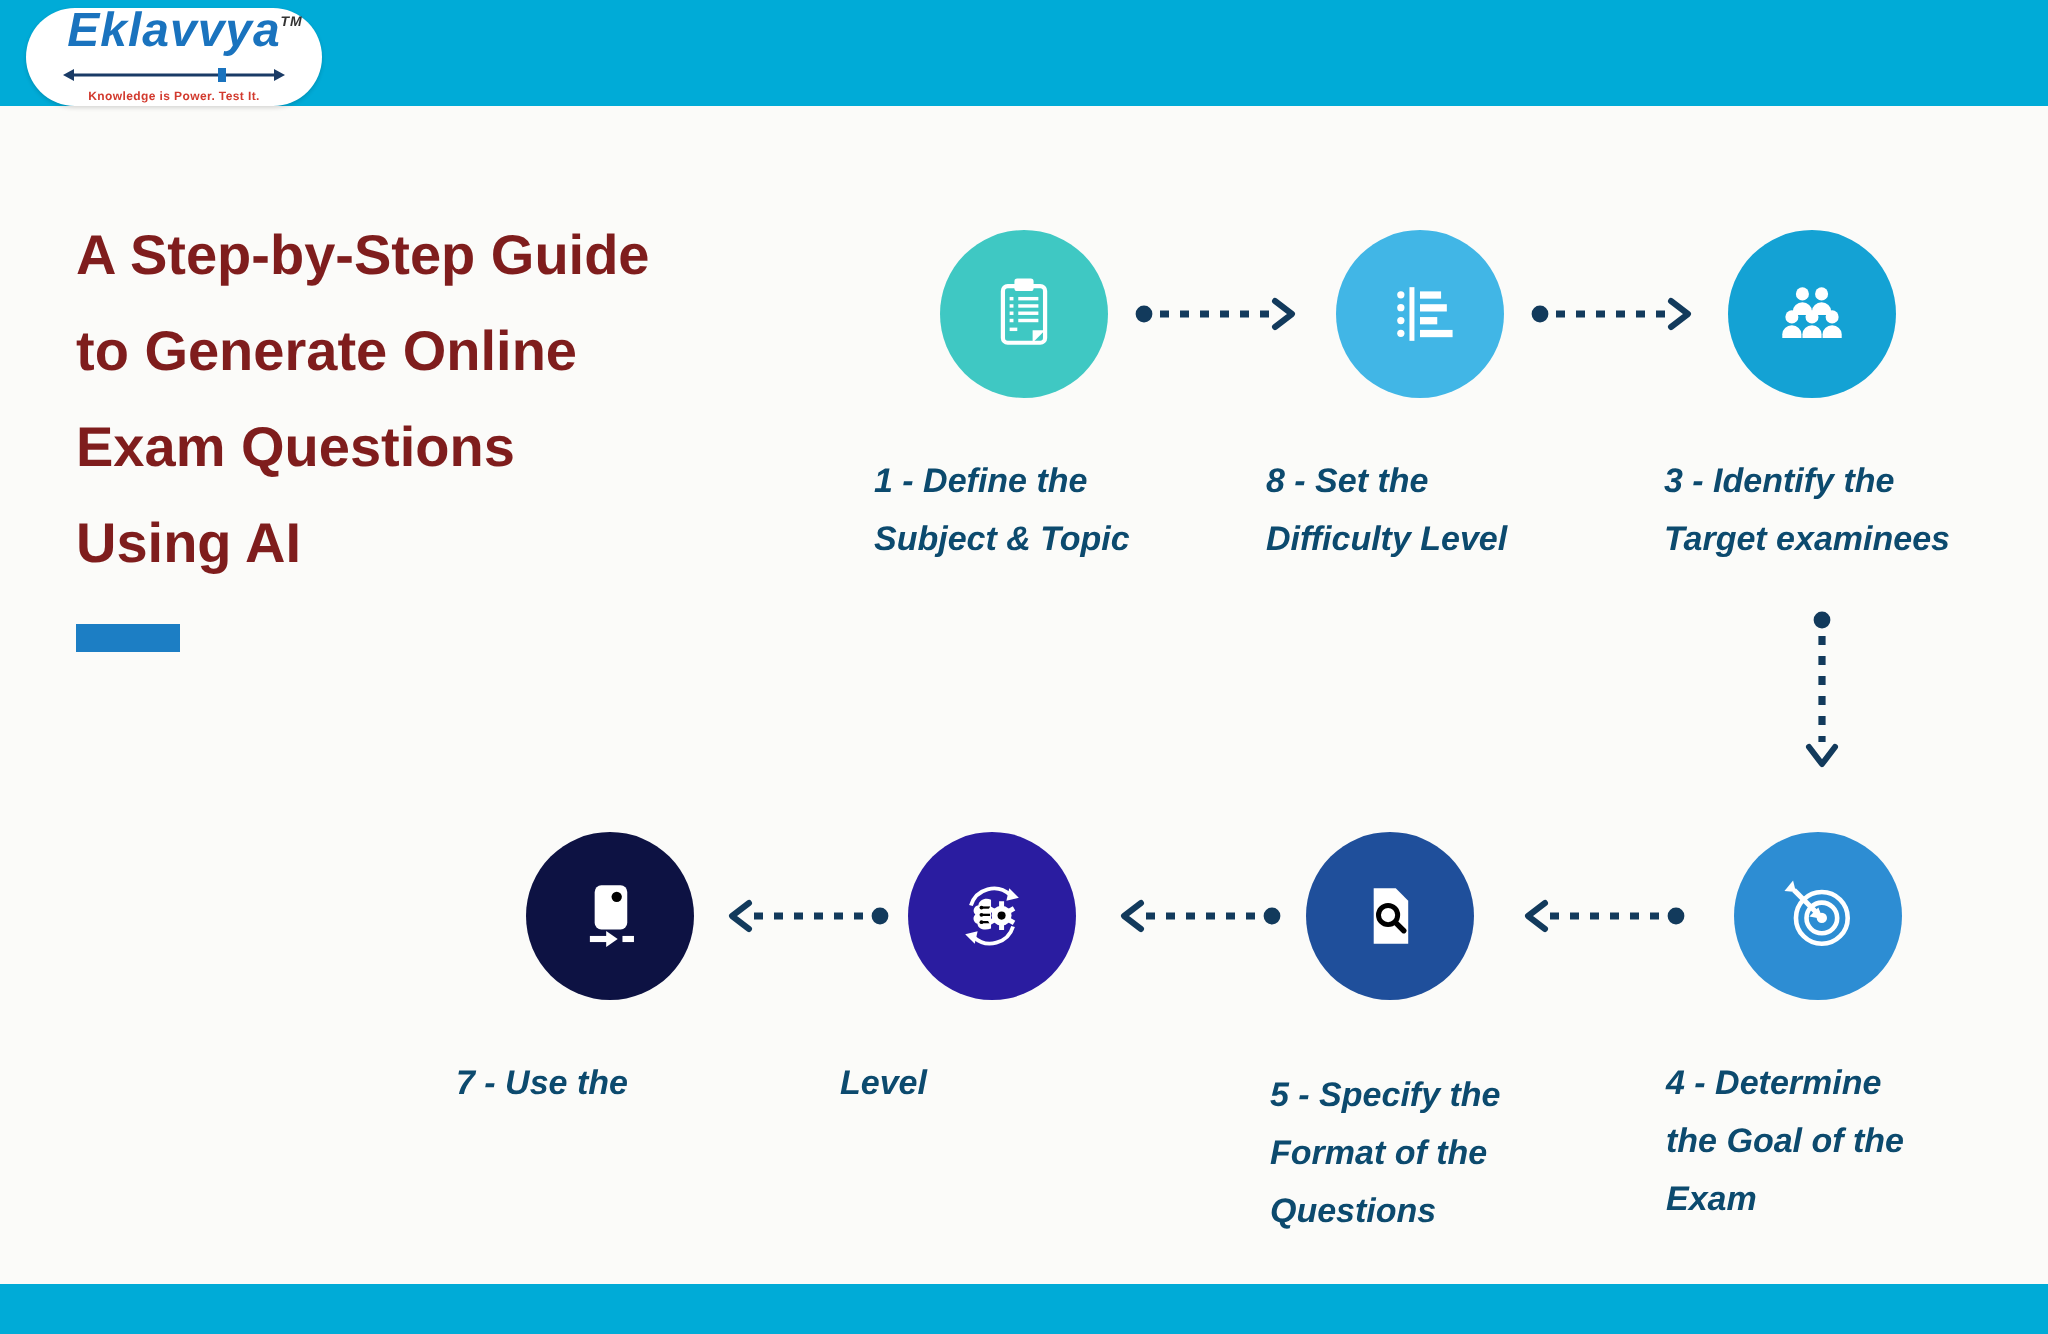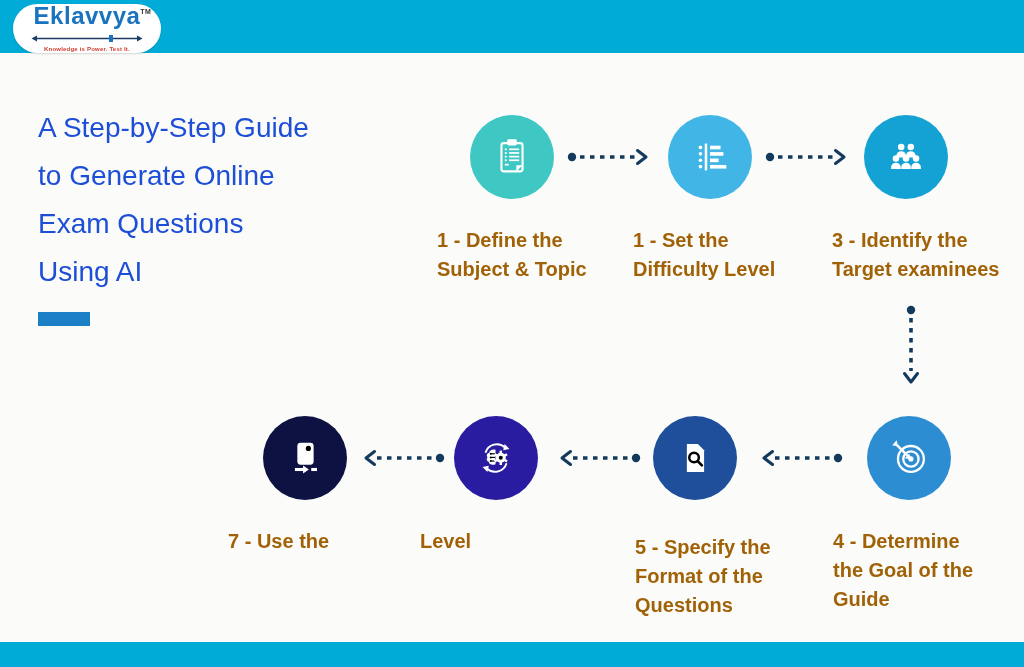--- a/index.html
+++ b/index.html
@@ -12,40 +12,41 @@
   .bar.top{top:0;height:53px;}
   .bar.bottom{top:642px;height:25px;}
 
   
   .logo-pill{
     position:absolute;left:13px;top:4px;width:148px;height:49px;
     background:#ffffff;border-radius:25px;
     display:flex;flex-direction:column;align-items:center;justify-content:center;
     box-shadow:0 1px 2px rgba(0,0,0,.15);
   }
-  .logo-word{font-size:24px;font-weight:700;color:#1A73BE;line-height:22px;letter-spacing:.5px;position:relative;}
+  .logo-word{font-size:24px;font-weight:700;color:#1A73BE;line-height:22px;letter-spacing:.5px;position:relative;font-style:italic;}
   .logo-word sup{font-size:7px;color:#333;position:absolute;top:-4px;right:-11px;font-weight:700;}
   .logo-arrow{margin-top:1px;}
   .logo-tagline{font-size:6px;color:#D23A2E;font-weight:700;margin-top:0px;letter-spacing:.2px;}
 
   
   .title{
     position:absolute;left:38px;top:104px;width:400px;
-    font-size:28px;font-weight:400;line-height:48px;color:#1d4ed8;
+    font-size:28px;font-weight:700;line-height:48px;color:#7f1d1d;
   }
   .title-underline{position:absolute;left:38px;top:312px;width:52px;height:14px;}
 
   
   .step-circle{
     position:absolute;width:84px;height:84px;border-radius:50%;
     display:flex;align-items:center;justify-content:center;
   }
   .step-label{
-    position:absolute;font-size:20px;font-weight:700;line-height:29px;color:#a16207;
+    position:absolute;font-size:17px;font-weight:700;line-height:29px;color:#0c4a6e;
     white-space:nowrap;
+    font-style:italic;
   }
   .connector{position:absolute;line-height:0;}
 </style>
 </head>
 <body>
 
 <div class="bar top" style="background: rgb(0, 171, 215);"></div>
 <div class="bar bottom" style="background: rgb(0, 171, 215);"></div>
 
 <div class="logo-pill">
@@ -107,21 +108,21 @@
     <circle cx="14" cy="27.4" r="1.9" fill="#fff"></circle>
     <circle cx="14" cy="34.1" r="1.9" fill="#fff"></circle>
     <rect x="18.5" y="10" width="2.6" height="28" fill="#fff"></rect>
     <rect x="24" y="12.2" width="11" height="3.8" fill="#fff"></rect>
     <rect x="24" y="18.9" width="14" height="3.8" fill="#fff"></rect>
     <rect x="24" y="25.6" width="9" height="3.8" fill="#fff"></rect>
     <rect x="24" y="32.3" width="17" height="3.8" fill="#fff"></rect>
   </svg>
 </div>
 <div class="step-label" style="left:633px;top:226px;">
-  <div>1 -  Set the</div>
+  <div>8 -  Set the</div>
   <div>Difficulty Level</div>
 </div>
 
 <div class="connector" style="left: 764px; top: 148px; color: rgb(18, 58, 92);">
   <svg width="88" height="18" viewBox="0 0 88 18">
     <circle cx="6" cy="9" r="4.2" fill="currentColor"></circle>
     <line x1="14" y1="9" x2="69" y2="9" stroke="currentColor" stroke-width="3.6" stroke-dasharray="4.5 5.5"></line>
     <path d="M71.5 2.5 L80 9 L71.5 15.5" fill="none" stroke="currentColor" stroke-width="3" stroke-linecap="round" stroke-linejoin="round"></path>
   </svg>
 </div>
@@ -159,21 +160,21 @@
     <circle cx="26" cy="25" r="8" fill="none" stroke="#fff" stroke-width="2.4"></circle>
     <circle cx="26" cy="25" r="2.7" fill="#fff"></circle>
     <line x1="11.5" y1="10.5" x2="24.5" y2="23.5" stroke="#fff" stroke-width="2.6"></line>
     <path d="M26.5 25.5 L19.5 24.2 L24.2 19.5 Z" fill="#fff"></path>
     <path d="M12.5 11.5 L6.5 11 L11 5.5 Z" fill="#fff"></path>
   </svg>
 </div>
 <div class="step-label" style="left:833px;top:527px;">
   <div>4 - Determine</div>
   <div>the Goal of the</div>
-  <div>Guide</div>
+  <div>Exam</div>
 </div>
 
 <div class="connector" style="left: 756px; top: 449px; color: rgb(18, 58, 92);">
   <svg width="88" height="18" viewBox="0 0 88 18">
     <path d="M16.5 2.5 L8 9 L16.5 15.5" fill="none" stroke="currentColor" stroke-width="3" stroke-linecap="round" stroke-linejoin="round"></path>
     <line x1="19" y1="9" x2="74" y2="9" stroke="currentColor" stroke-width="3.6" stroke-dasharray="4.5 5.5"></line>
     <circle cx="82" cy="9" r="4.2" fill="currentColor"></circle>
   </svg>
 </div>
 

